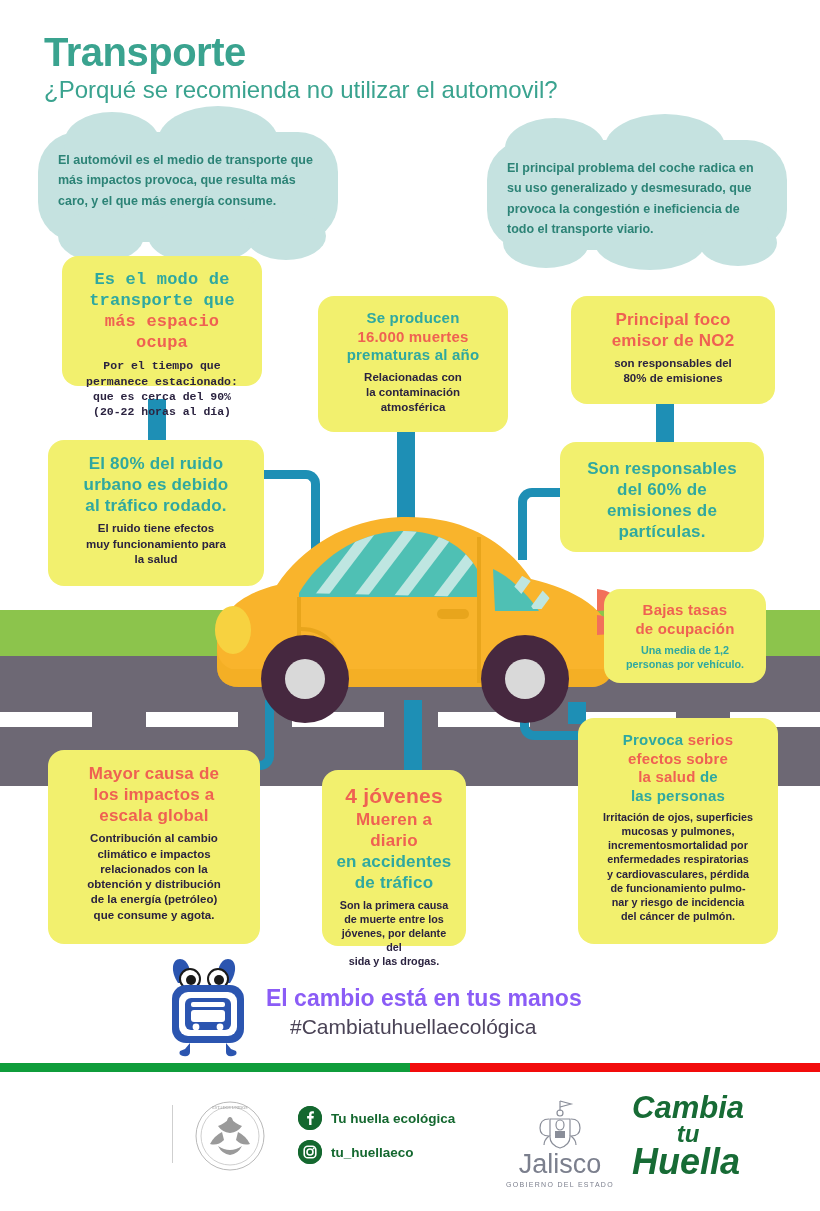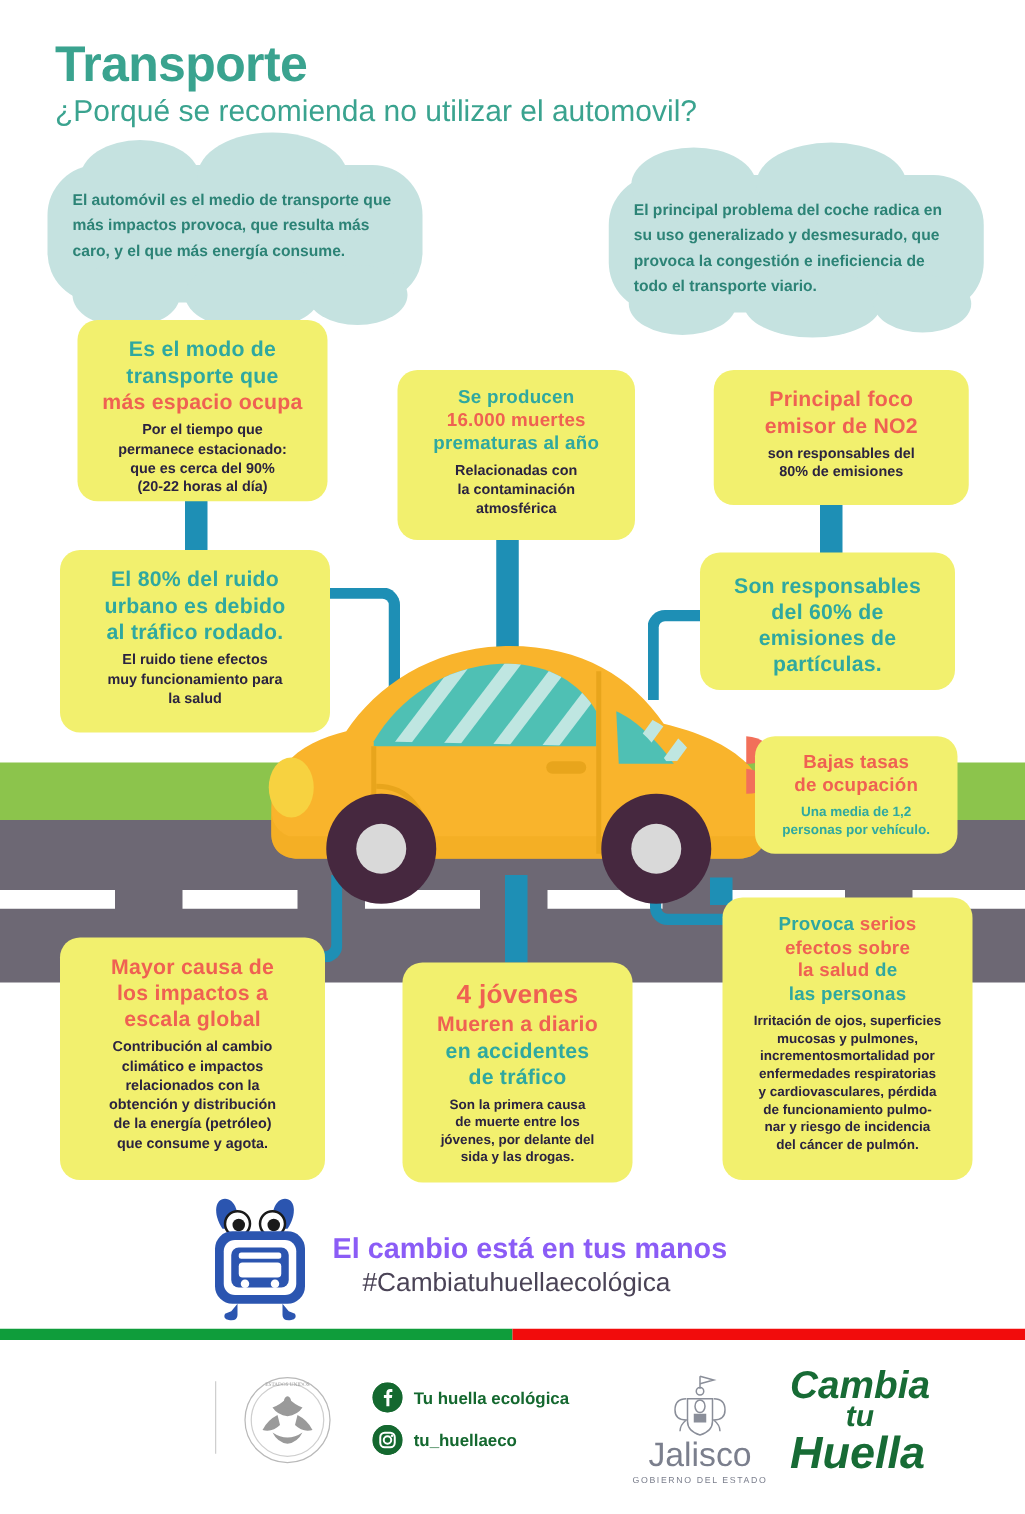--- a/index.html
+++ b/index.html
@@ -222,21 +222,21 @@
 
     <path d="M392 92 q18 2 18 12 q0 10 -18 10 z" fill="#f2705a"></path>
     <path d="M392 118 q16 2 16 11 q0 9 -16 9 z" fill="#f2705a"></path>
 
     <circle cx="100" cy="182" r="44" fill="#46283f"></circle>
     <circle cx="100" cy="182" r="20" fill="#d9d9d9"></circle>
     <circle cx="320" cy="182" r="44" fill="#46283f"></circle>
     <circle cx="320" cy="182" r="20" fill="#d9d9d9"></circle>
   </svg>
 
-  <div class="box" style="left:62px;top:256px;width:200px;height:145px;">
+  <div class="box" style="left:62px;top:256px;width:200px;height:130px;font-family:Liberation Mono, monospace;">
     <div class="head">
       <span class="teal">Es el modo de</span><br>
       <span class="teal">transporte que</span><br>
       <span class="red">más espacio ocupa</span>
     </div>
     <div class="body">
       <span>Por el tiempo que</span><br>
       <span>permanece estacionado:</span><br>
       <span>que es cerca del 90%</span><br>
       <span>(20-22 horas al día)</span>
@@ -309,21 +309,21 @@
     <div class="body">
       <span>Contribución al cambio</span><br>
       <span>climático e impactos</span><br>
       <span>relacionados con la</span><br>
       <span>obtención y distribución</span><br>
       <span>de la energía (petróleo)</span><br>
       <span>que consume y agota.</span>
     </div>
   </div>
 
-  <div class="box" style="left:322px;top:770px;width:184px;height:176px;">
+  <div class="box" style="left:322px;top:770px;width:144px;height:176px;">
     <div class="head">
       <span class="red lg" style="font-size:21px;">4 jóvenes</span><br>
       <span class="red">Mueren a diario</span><br>
       <span class="teal">en accidentes</span><br>
       <span class="teal">de tráfico</span>
     </div>
     <div class="body tiny">
       <span>Son la primera causa</span><br>
       <span>de muerte entre los</span><br>
       <span>jóvenes, por delante del</span><br>

